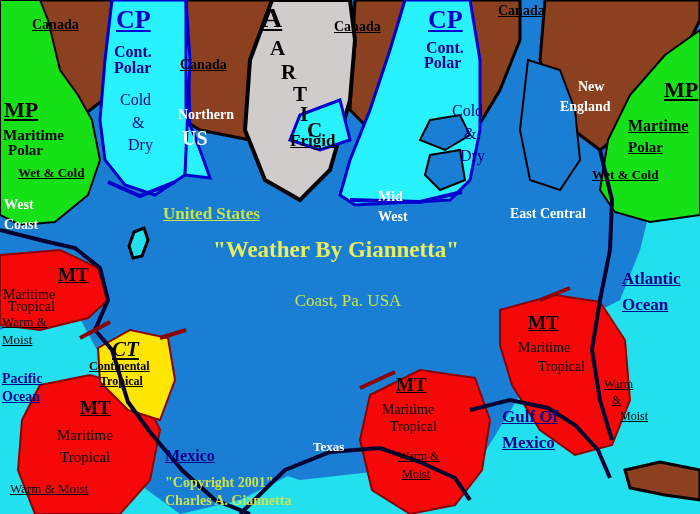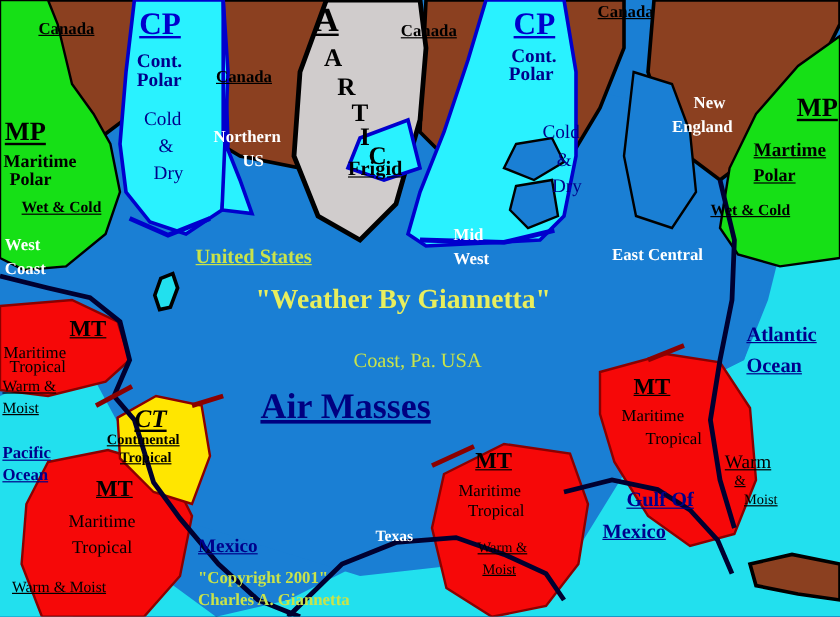--- a/index.html
+++ b/index.html
@@ -158,46 +158,45 @@
 
   <div class="lbl c-black b u" style="left:396px;top:375px;font-size:19px;">MT</div>
   <div class="lbl c-black" style="left:382px;top:403px;font-size:14px;">Maritime</div>
   <div class="lbl c-black" style="left:390px;top:420px;font-size:14px;">Tropical</div>
   <div class="lbl c-black u" style="left:398px;top:450px;font-size:12px;">Warm &amp;</div>
   <div class="lbl c-black u" style="left:402px;top:468px;font-size:12px;">Moist</div>
 
   <div class="lbl c-black b u" style="left:528px;top:313px;font-size:19px;">MT</div>
   <div class="lbl c-black" style="left:518px;top:341px;font-size:14px;">Maritime</div>
   <div class="lbl c-black" style="left:538px;top:360px;font-size:14px;">Tropical</div>
-  <div class="lbl c-black u" style="left:604px;top:378px;font-size:16px;">Warm</div>
+  <div class="lbl c-black u" style="left:604px;top:378px;font-size:12px;">Warm</div>
   <div class="lbl c-black u" style="left:612px;top:394px;font-size:12px;">&amp;</div>
   <div class="lbl c-black u" style="left:620px;top:410px;font-size:12px;">Moist</div>
 
   <div class="lbl c-white b" style="left:178px;top:108px;font-size:14px;">Northern</div>
-  <div class="lbl c-white b" style="left:202px;top:128px;font-size:14px;">US</div>
+  <div class="lbl c-white b" style="left:182px;top:128px;font-size:20px;">US</div>
   <div class="lbl c-white b" style="left:578px;top:80px;font-size:14px;">New</div>
   <div class="lbl c-white b" style="left:560px;top:100px;font-size:14px;">England</div>
   <div class="lbl c-white b" style="left:4px;top:198px;font-size:14px;">West</div>
   <div class="lbl c-white b" style="left:4px;top:218px;font-size:14px;">Coast</div>
   <div class="lbl c-white b" style="left:378px;top:190px;font-size:14px;">Mid</div>
   <div class="lbl c-white b" style="left:378px;top:210px;font-size:14px;">West</div>
   <div class="lbl c-white b" style="left:510px;top:207px;font-size:14px;">East Central</div>
   <div class="lbl c-white b" style="left:313px;top:440px;font-size:13px;">Texas</div>
 
   <div class="lbl c-navy b u" style="left:2px;top:372px;font-size:14px;">Pacific</div>
   <div class="lbl c-navy b u" style="left:2px;top:390px;font-size:14px;">Ocean</div>
   <div class="lbl c-navy b u" style="left:622px;top:270px;font-size:17px;">Atlantic</div>
   <div class="lbl c-navy b u" style="left:622px;top:296px;font-size:17px;">Ocean</div>
-  <div class="lbl c-navy b u" style="left:502px;top:408px;font-size:17px;margin-left:20px;">Gulf Of</div>
+  <div class="lbl c-navy b u" style="left:502px;top:408px;font-size:17px;">Gulf Of</div>
   <div class="lbl c-navy b u" style="left:502px;top:434px;font-size:17px;">Mexico</div>
   <div class="lbl c-navy b u" style="left:165px;top:448px;font-size:16px;">Mexico</div>
 
   <div class="lbl c-ygreen b u" style="left:163px;top:205px;font-size:17px;">United States</div>
 
   <div class="lbl c-yellow b center ctr" style="left:336px;top:238px;font-size:23px;">"Weather By Giannetta"</div>
   <div class="lbl c-ygreen center ctr" style="left:348px;top:292px;font-size:17px;">Coast, Pa. USA</div>
 
-  <div class="lbl c-dkblue b u center ctr" style="left:288px;top:323px;font-size:30px;">Air Masses</div>
 
   <div class="lbl c-ygreen b" style="left:165px;top:476px;font-size:14px;">"Copyright 2001"</div>
   <div class="lbl c-ygreen b" style="left:165px;top:494px;font-size:14px;">Charles A. Giannetta</div>
 
 </div>
 
 </body></html>

